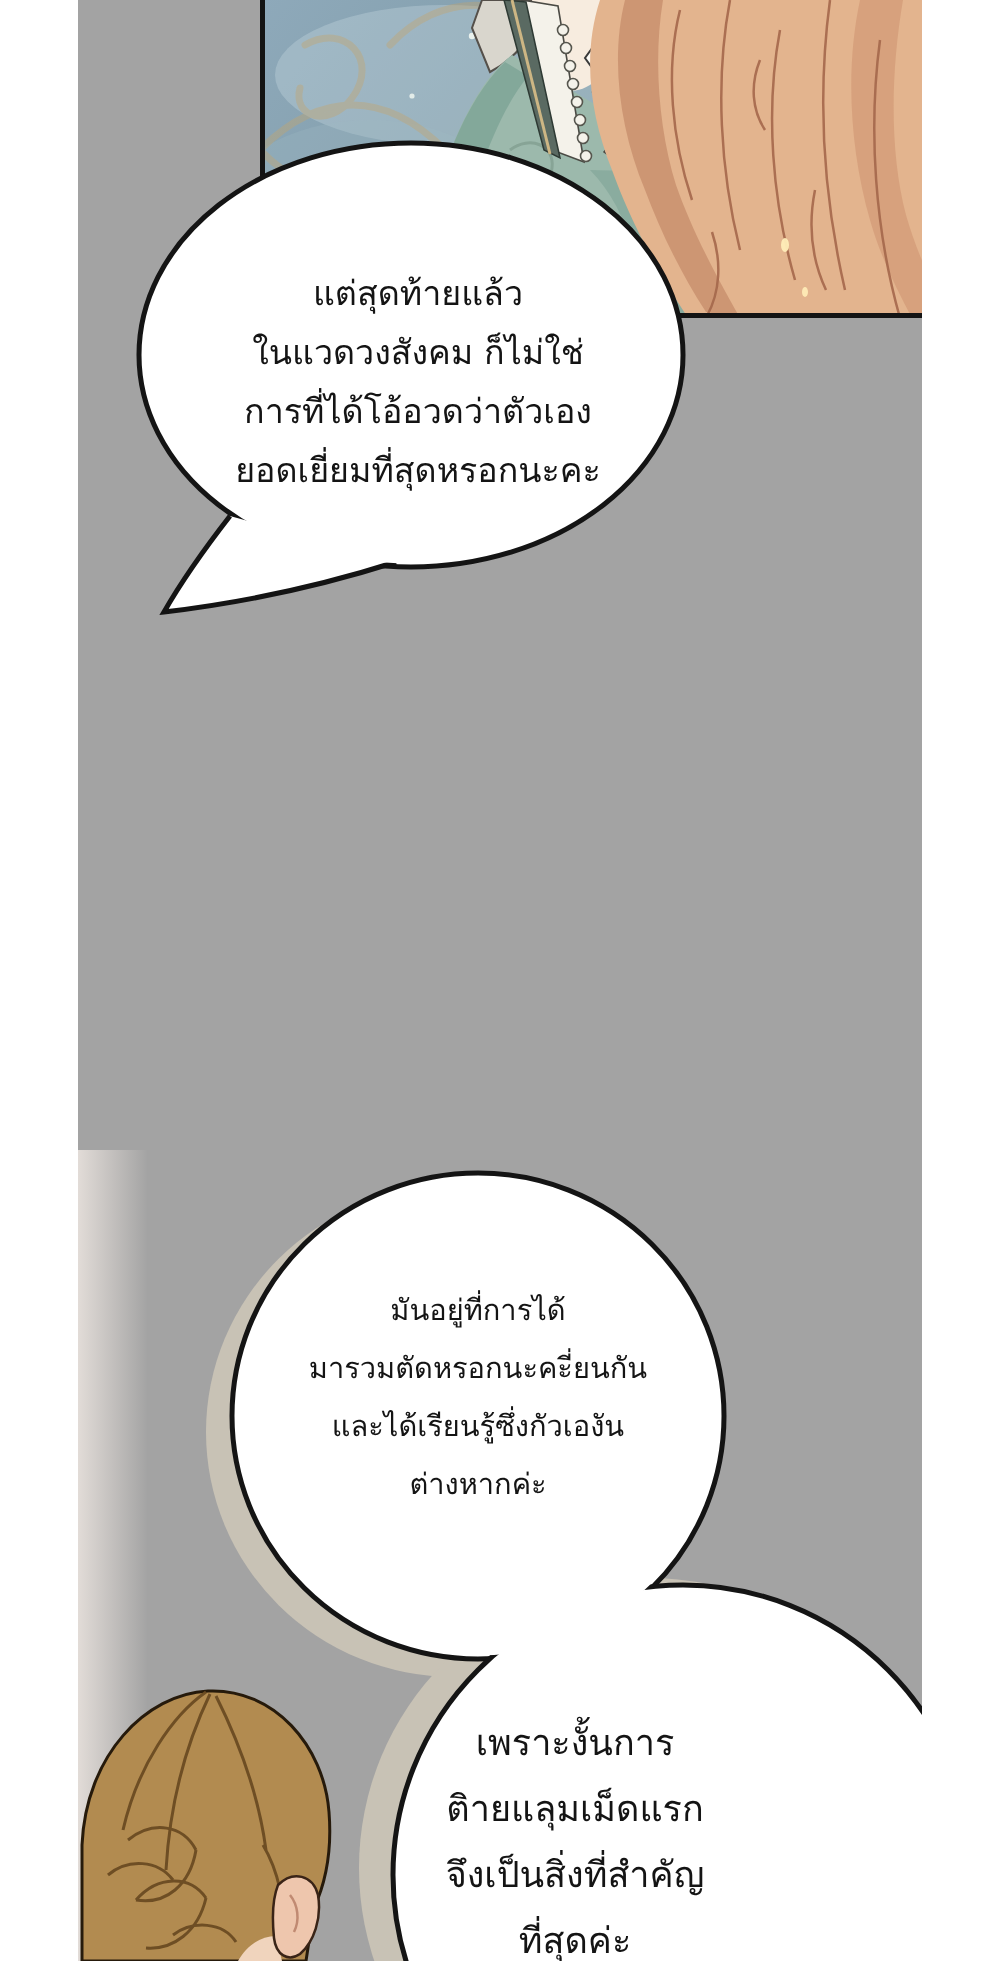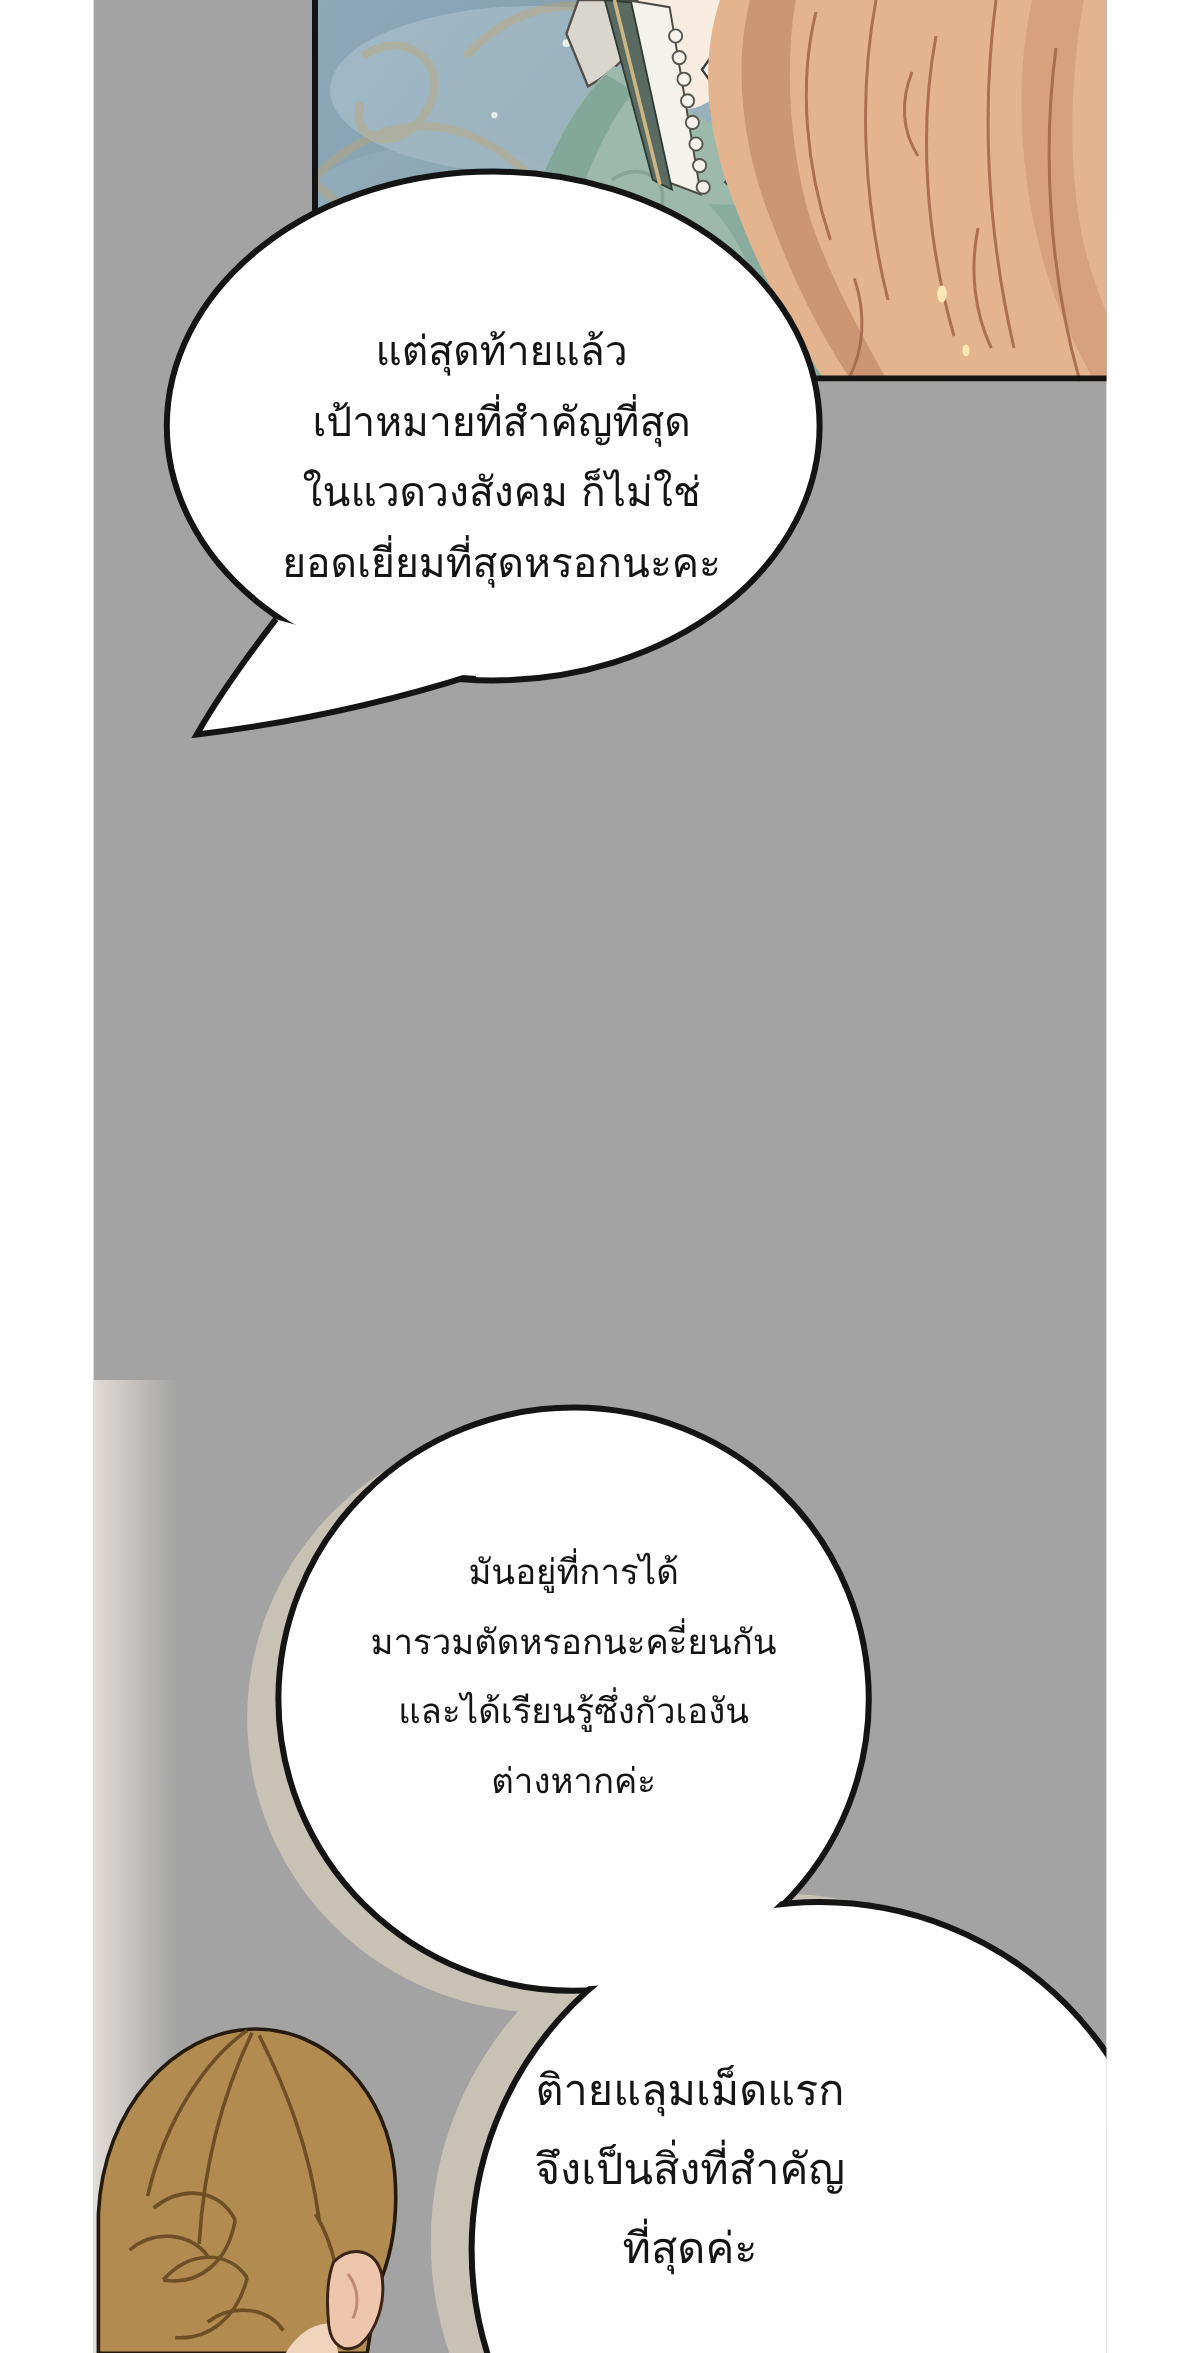--- a/index.html
+++ b/index.html
@@ -165,31 +165,32 @@
     <ellipse cx="400" cy="1416" rx="242.5" ry="239.5" fill="#ffffff"></ellipse>
 
     <ellipse cx="333" cy="355" rx="272" ry="212" fill="#ffffff" stroke="#141414" stroke-width="5"></ellipse>
     <path d="M152,516 Q110,570 86,612 Q205,598 318,562 Z" fill="#ffffff"></path>
     <path d="M152,516 Q110,570 86,612 Q205,598 318,562" fill="none" stroke="#141414" stroke-width="5" stroke-linejoin="miter"></path>
     <ellipse cx="333" cy="355" rx="268.5" ry="208.5" fill="#ffffff"></ellipse>
   </svg>
 
   <div class="bubble-text bt1">
     <span class="ln">แต่สุดท้ายแล้ว</span>
-    <span class="ln">เป้าหมายที่สำคัญที่สุด</span>
     <span class="ln">ในแวดวงสังคม ก็ไม่ใช่</span>
+    <span class="ln">การที่ได้โอ้อวดว่าตัวเอง</span>
     <span class="ln">ยอดเยี่ยมที่สุดหรอกนะคะ</span>
   </div>
 
   <div class="bubble-text bt2">
     <span class="ln">มันอยู่ที่การได้</span>
     <span class="ln">มารวมตัดหรอกนะคะี่ยนกัน</span>
     <span class="ln">และได้เรียนรู้ซึ่งกัวเองัน</span>
     <span class="ln">ต่างหากค่ะ</span>
   </div>
 
   <div class="bubble-text bt3">
+    <span class="ln">เพราะงั้นการ</span>
     <span class="ln">ติายแลุมเม็ดแรก</span>
     <span class="ln">จึงเป็นสิ่งที่สำคัญ</span>
     <span class="ln">ที่สุดค่ะ</span>
   </div>
 
 </div>
 
 </body></html>

